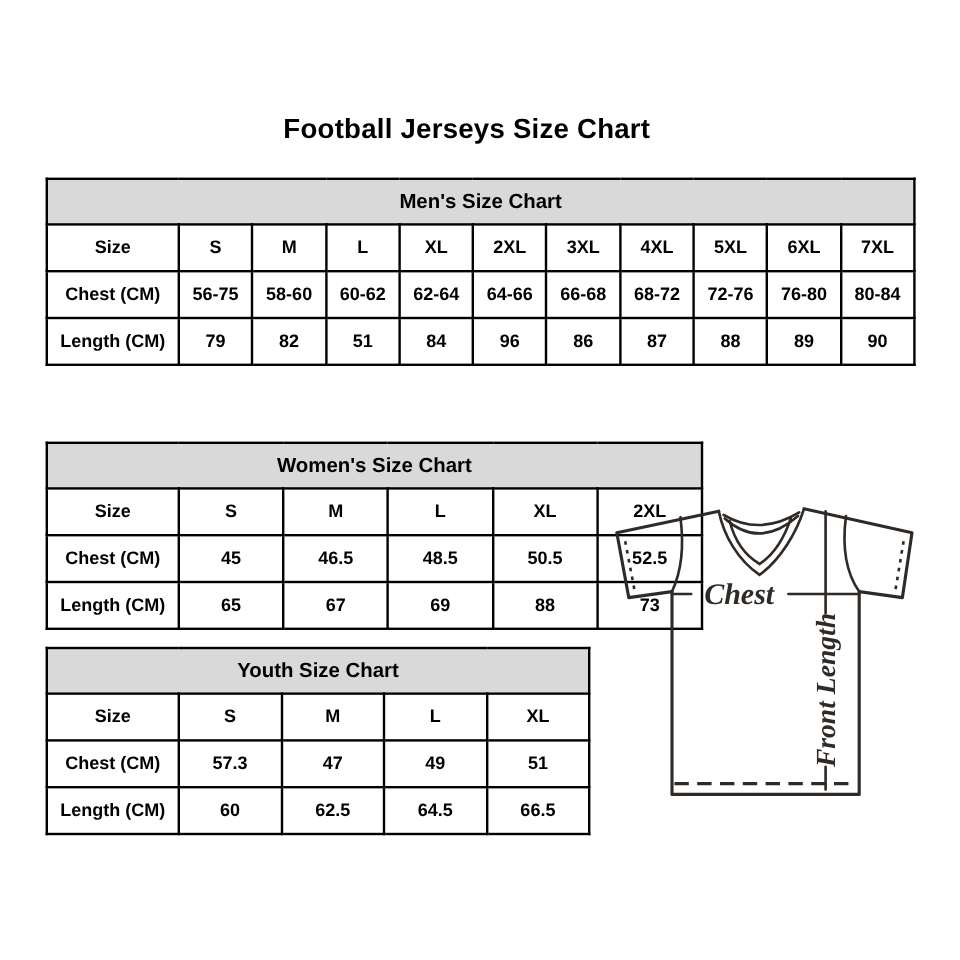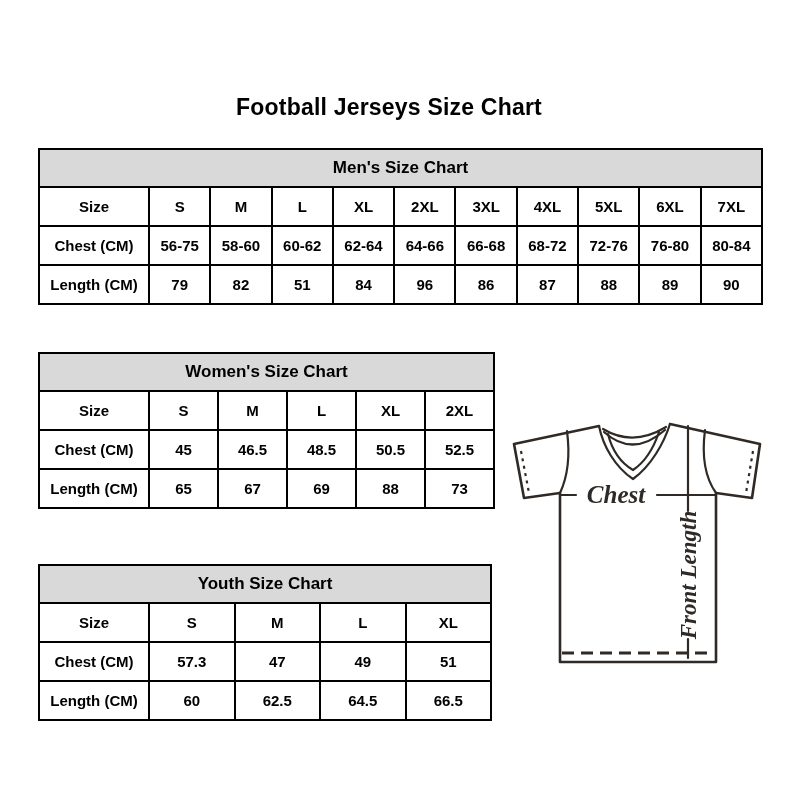--- a/index.html
+++ b/index.html
@@ -41,22 +41,22 @@
     overflow: hidden;
     white-space: nowrap;
   }
   .tbl td { font-size: 15px; height: 37px; }
   .tbl th.section-header {
     font-size: 17px;
     height: 36px;
     background: var(--header-bg, #d9d9d9);
   }
   #mens-table   { left: 38px; top: 148px; width: 725px; }
-  #womens-table { left: 38px; top: 352px; width: 457px; }
-  #youth-table  { left: 38px; top: 564px; width: 454px; }
+  #womens-table { left: 38px; top: 368px; width: 548px; }
+  #youth-table  { left: 38px; top: 539px; width: 454px; }
   col.c-head { width: 110px; }
 
   .jersey-svg {
     position: absolute;
     left: 502px;
     top: 398px;
   }
   .jersey-line {
     fill: none;
     stroke: var(--jersey-line, #2f2a26);

